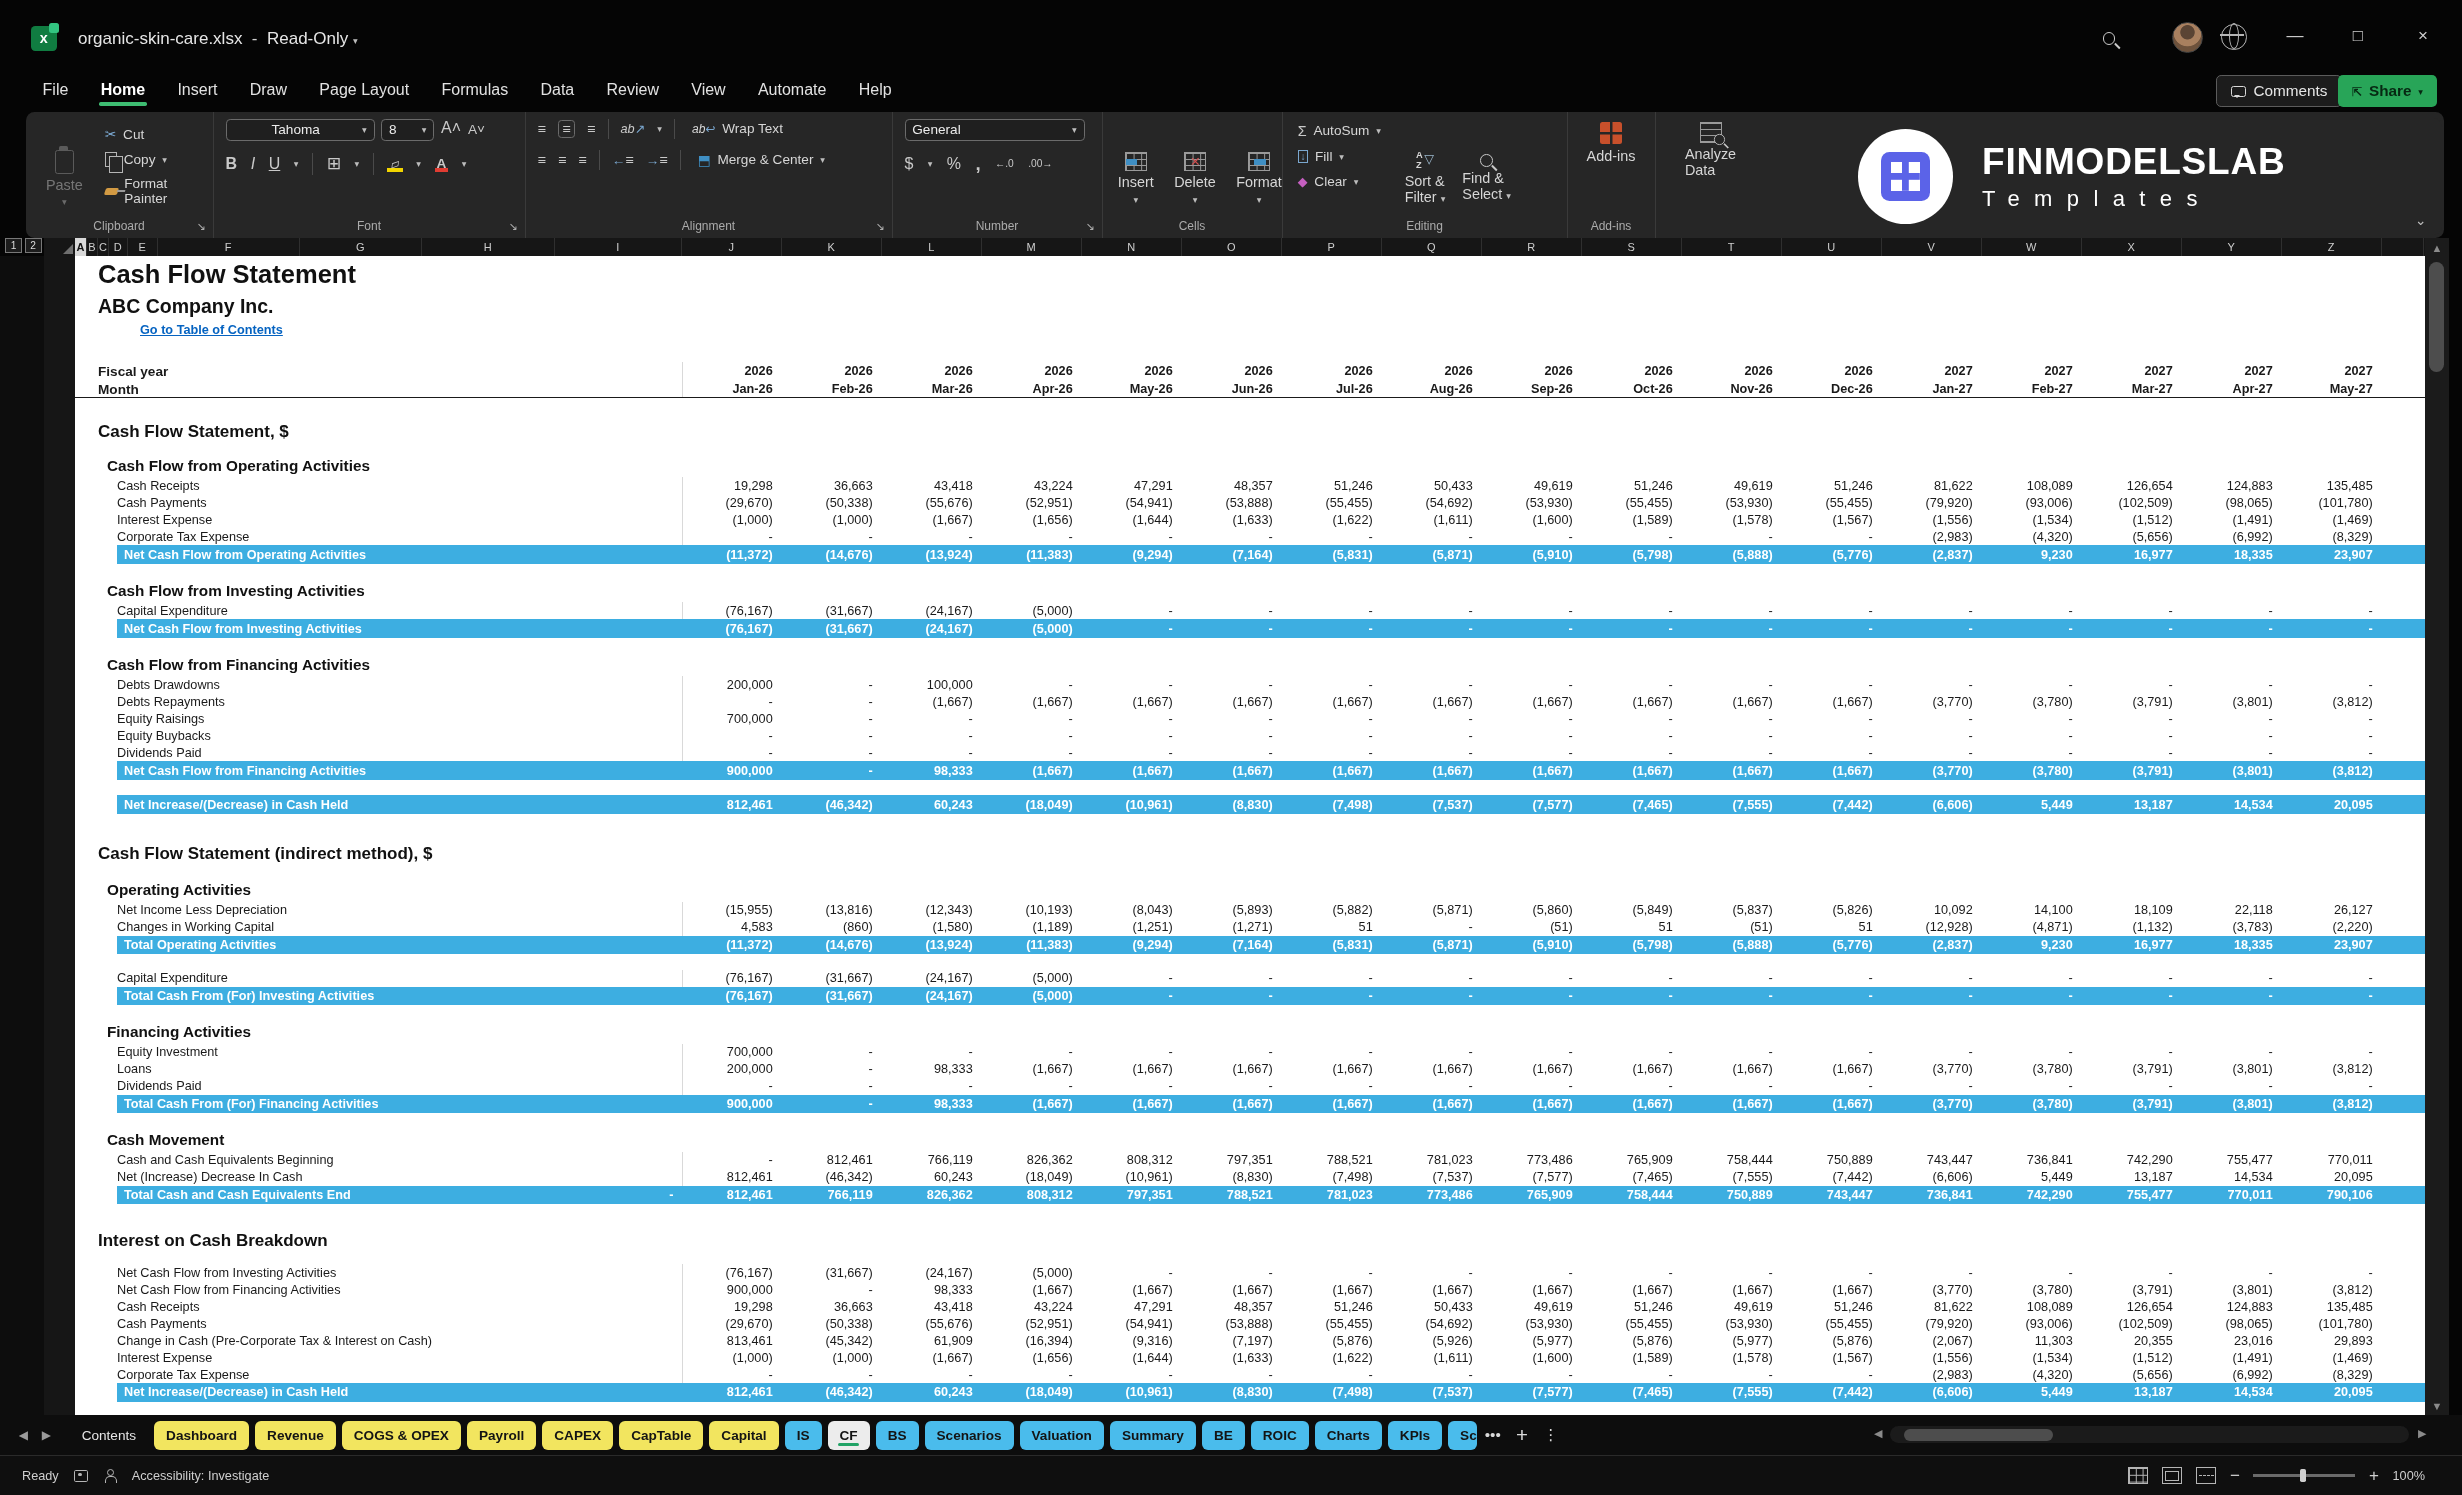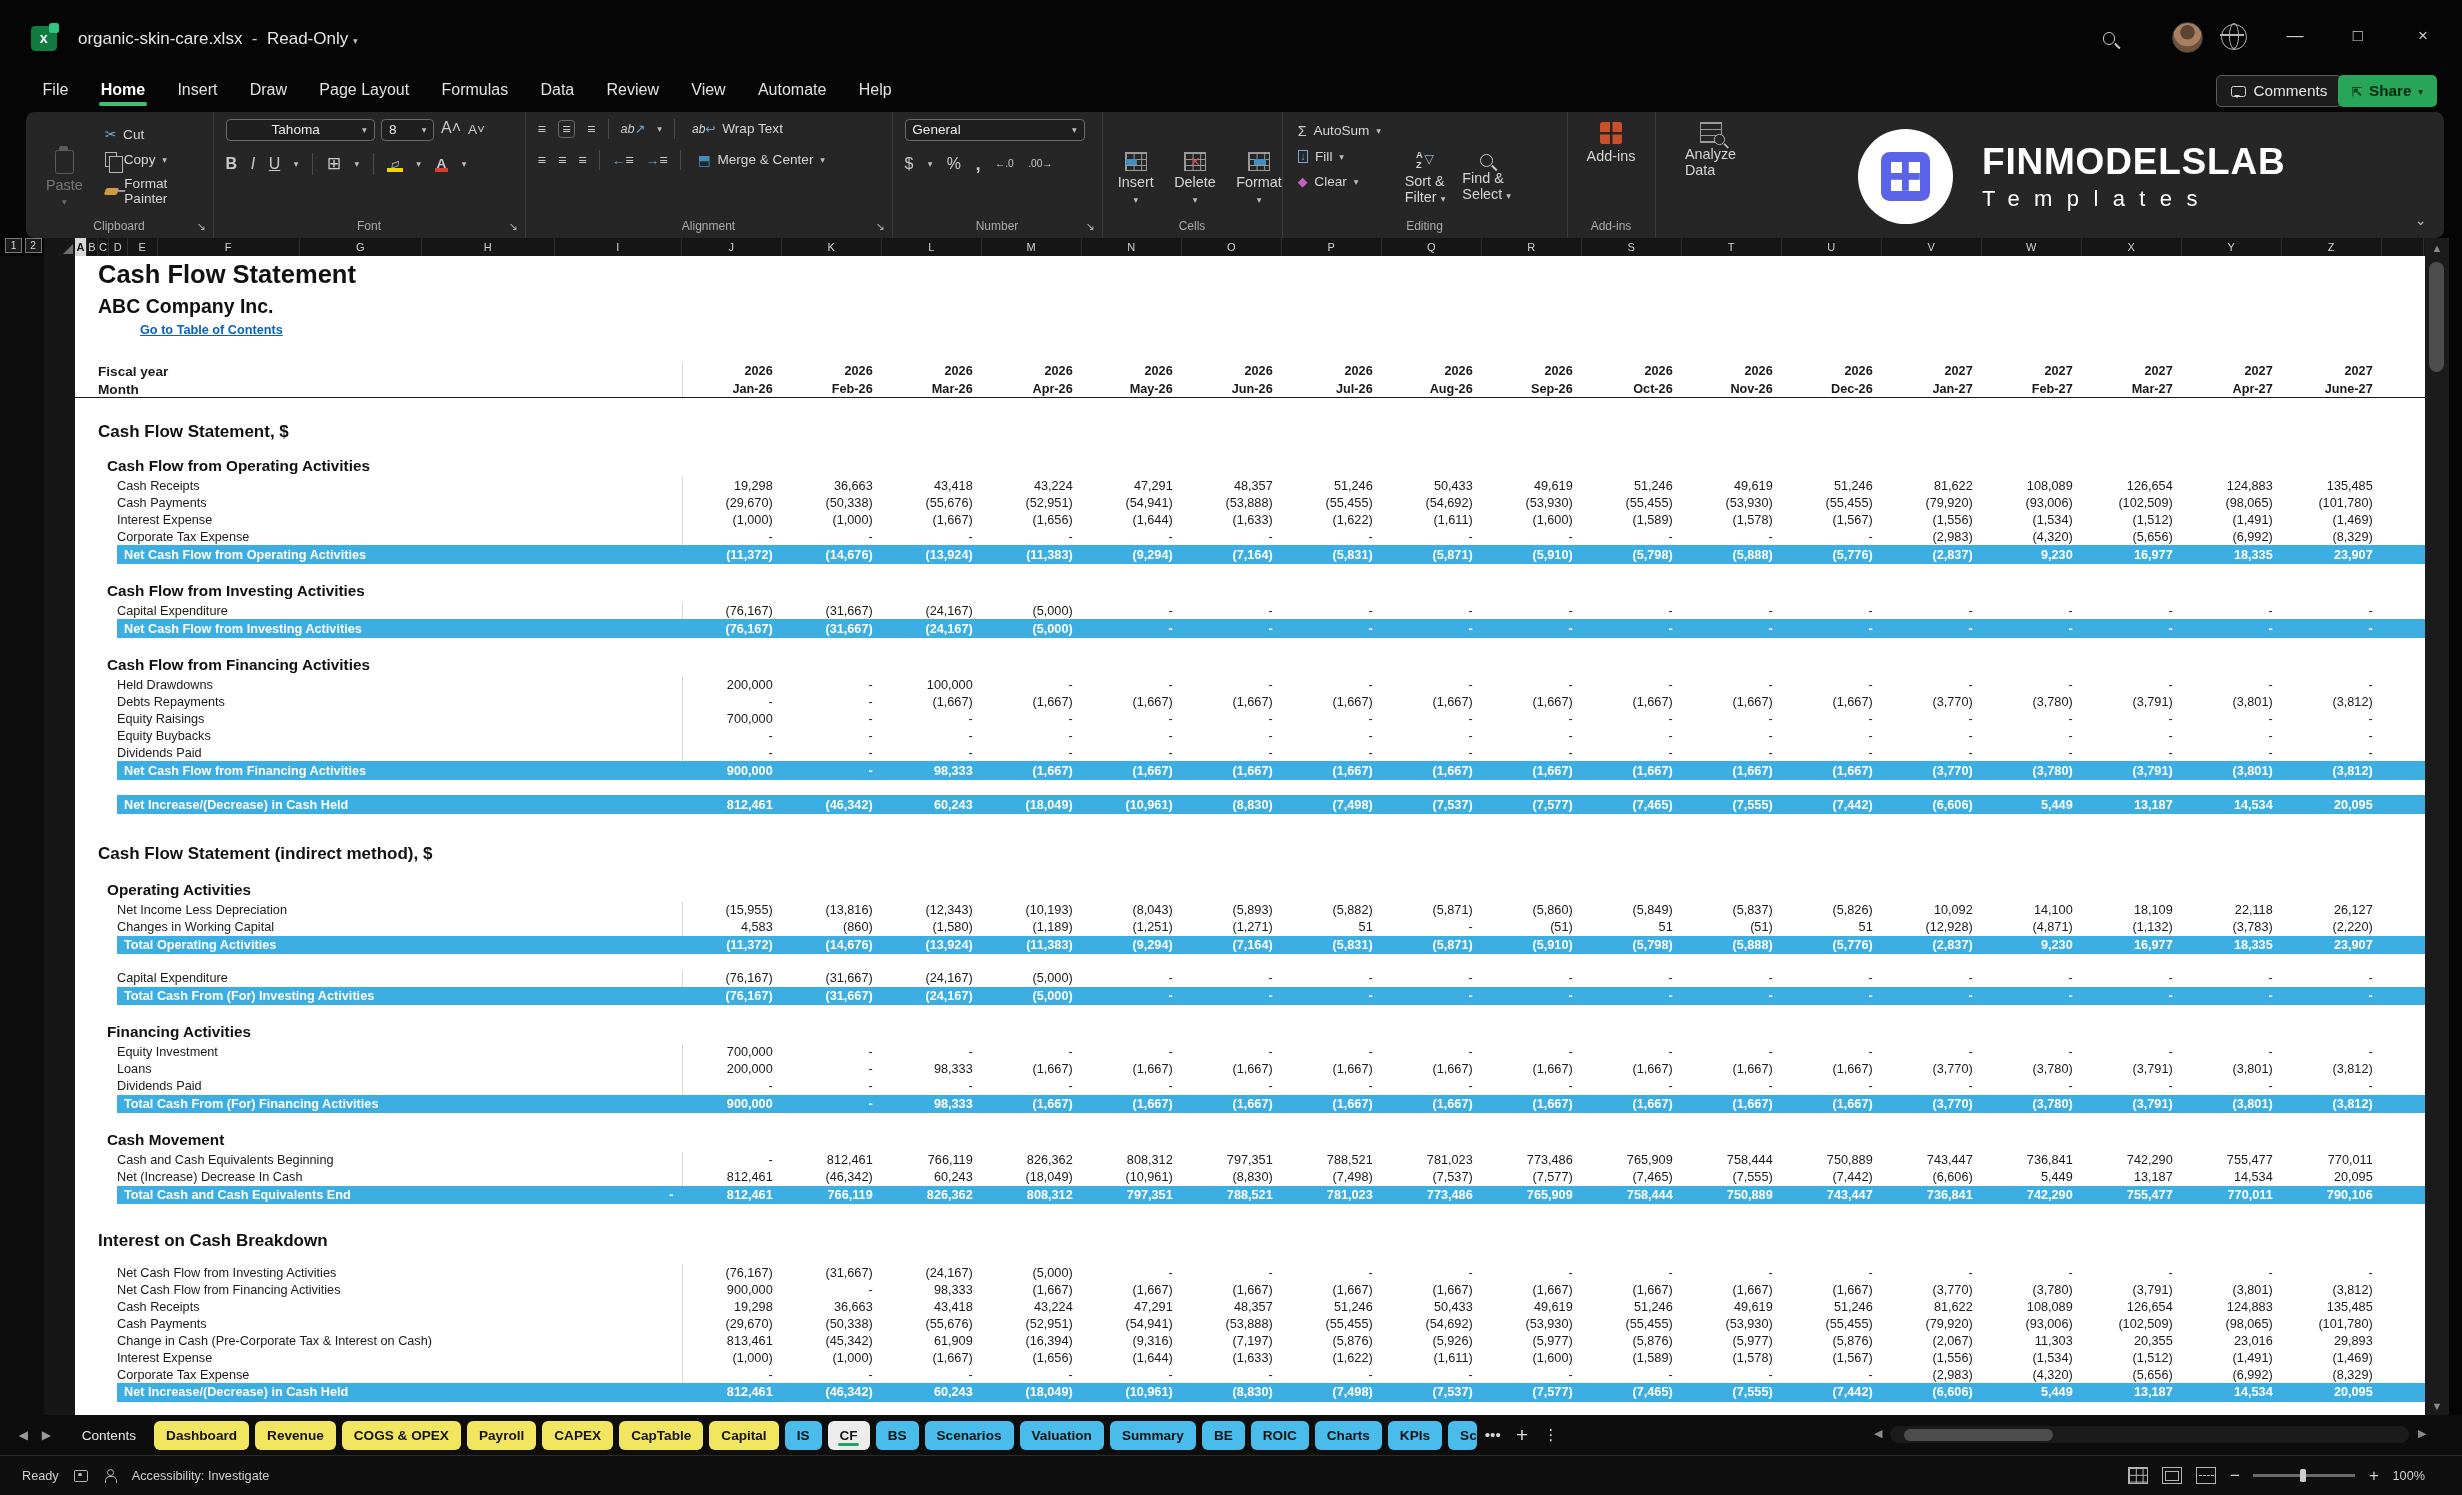--- a/index.html
+++ b/index.html
@@ -523,21 +523,21 @@
           <div class="vc">Jul-26</div>
           <div class="vc">Aug-26</div>
           <div class="vc">Sep-26</div>
           <div class="vc">Oct-26</div>
           <div class="vc">Nov-26</div>
           <div class="vc">Dec-26</div>
           <div class="vc">Jan-27</div>
           <div class="vc">Feb-27</div>
           <div class="vc">Mar-27</div>
           <div class="vc">Apr-27</div>
-          <div class="vc">June-27</div>
+          <div class="vc">May-27</div>
         </div>
         <div class="fillc"></div>
         <div class="body-border"></div>
       </div>
       <div class="r bk" style="height: 20.4px;">
         <div class="lbl">
           <span></span>
         </div>
       </div>
       <div class="r h1">
@@ -745,21 +745,21 @@
           <span></span>
         </div>
       </div>
       <div class="r h2">
         <div class="lbl">
           <span>Cash Flow from Financing Activities</span>
         </div>
       </div>
       <div class="r it">
         <div class="lbl">
-          <span>Held Drawdowns</span>
+          <span>Debts Drawdowns</span>
         </div>
         <div class="vals">
           <div class="vc">200,000</div>
           <div class="vc">-</div>
           <div class="vc">100,000</div>
           <div class="vc">-</div>
           <div class="vc">-</div>
           <div class="vc">-</div>
           <div class="vc">-</div>
           <div class="vc">-</div>

